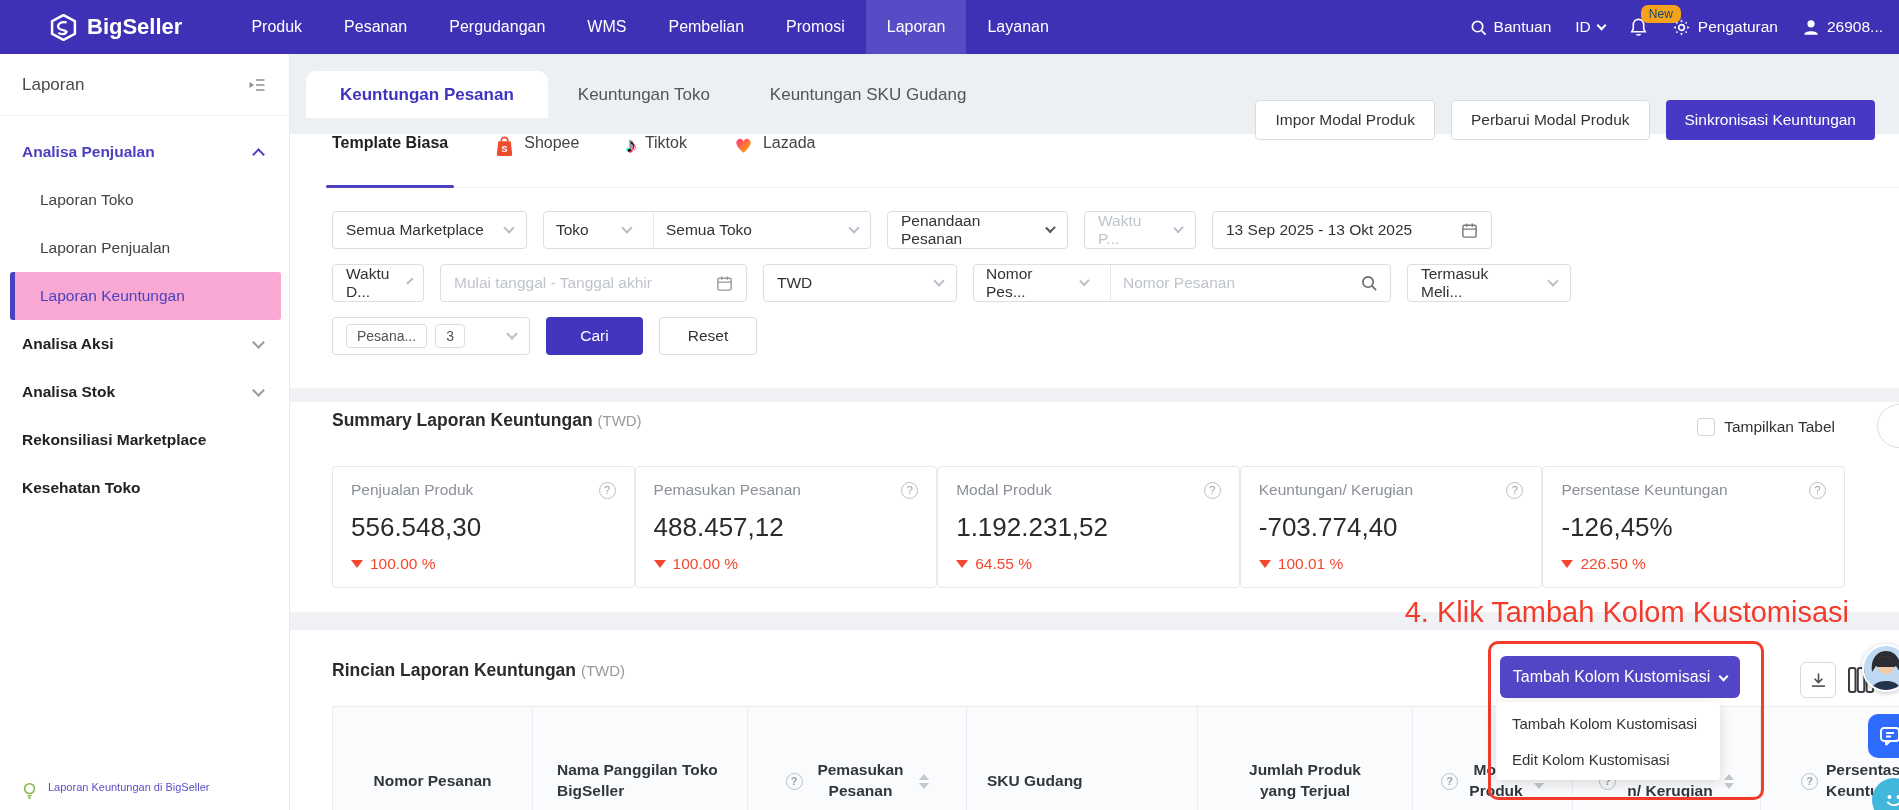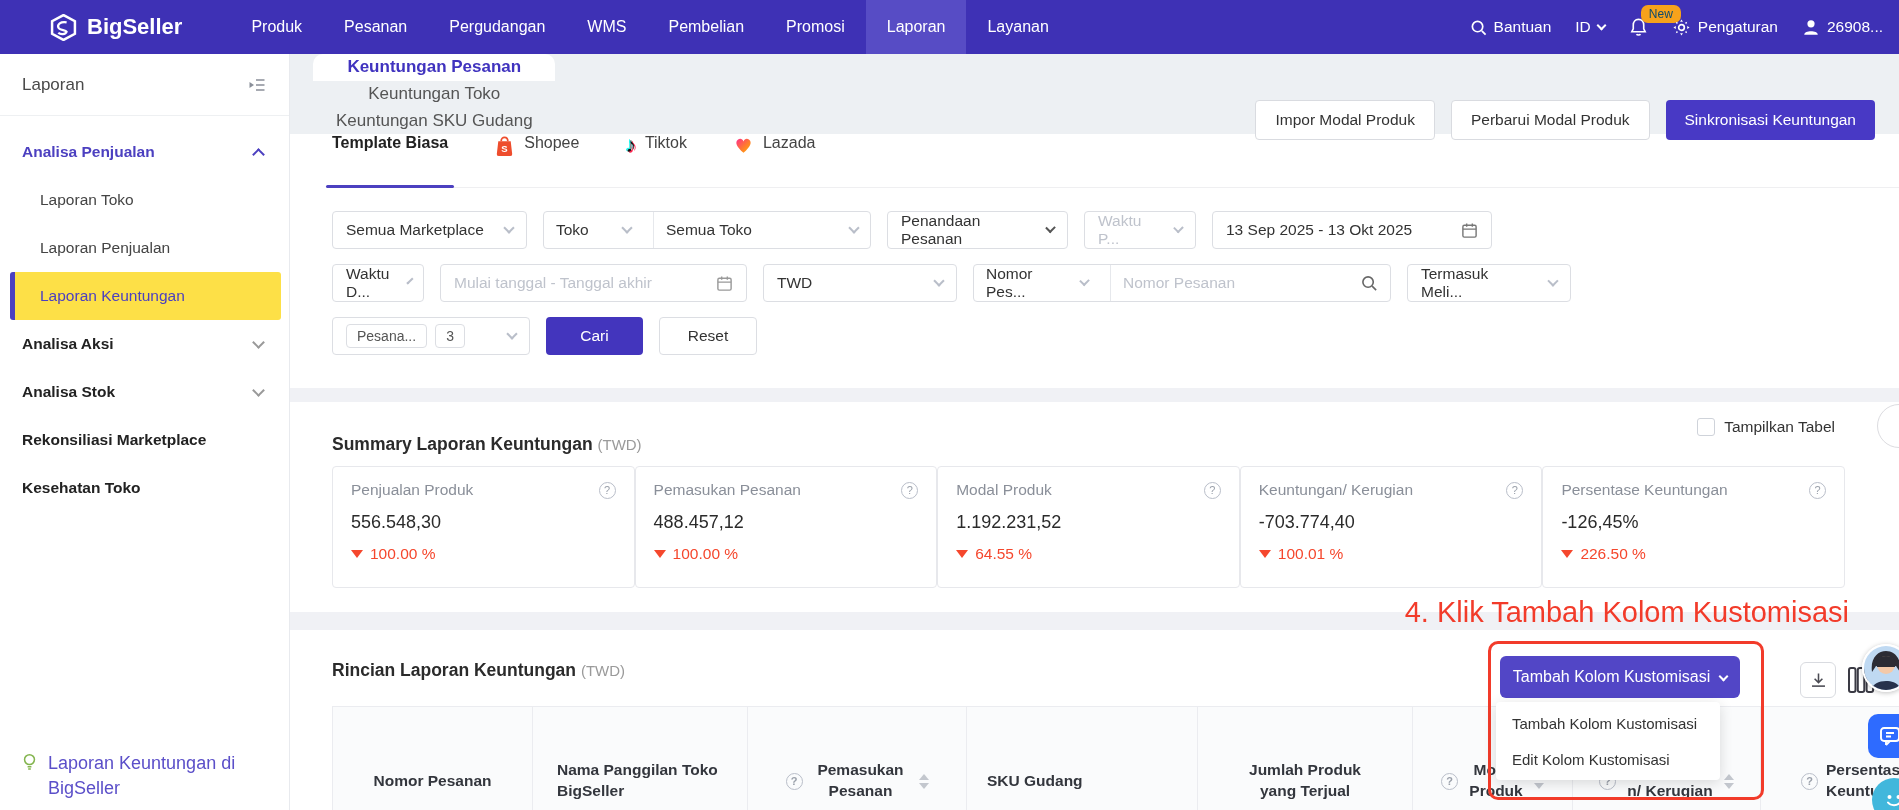--- a/index.html
+++ b/index.html
@@ -20,26 +20,26 @@
   .chev.w { border-color:#fff; width:7px; height:7px; }
   .chev.up { transform:rotate(-135deg); margin-top:4px; border-color:#4C40C0; }
   .badge-new { position:absolute; top:-12px; left:12px; background:#F7A21B; color:#0c4a6e; font-size:12px; padding:2px 8px; border-radius:7px; }
   
   .sidebar { position:absolute; top:54px; left:0; width:290px; bottom:0; background:#fff; border-right:1px solid #e8eaee; z-index:10; }
   .sb-head { height:62px; display:flex; align-items:center; justify-content:space-between; padding:0 22px; font-size:17px; color:#4a4a4a; border-bottom:1px solid #eef0f2; }
   .sb-list { padding-top:12px; }
   .sb-sec { height:48px; display:flex; align-items:center; justify-content:space-between; padding:0 26px 0 22px; font-size:15.5px; font-weight:bold; color:#222; cursor:pointer; }
   .sb-sec .lbl.purple { color:#4C40C0; }
   .sb-sub { height:48px; display:flex; align-items:center; padding-left:40px; font-size:15.5px; color:#444; cursor:pointer; }
-  .sb-sub.active { background:#fde047; color:#4C40C0; border-left:5px solid #4C40C0; margin:0 8px 0 10px; border-radius:3px; padding-left:25px; }
-  .sb-footer { position:absolute; bottom:10px; left:20px; width:225px; display:flex; gap:9px; font-size:18px; color:#5B4FC9; line-height:1.35; cursor:pointer; }
+  .sb-sub.active { background:#f9a8d4; color:#4C40C0; border-left:5px solid #4C40C0; margin:0 8px 0 10px; border-radius:3px; padding-left:25px; }
+  .sb-footer { position:absolute; bottom:10px; left:20px; width:225px; display:flex; gap:9px; font-size:11px; color:#5B4FC9; line-height:1.35; cursor:pointer; }
   
   .content { position:absolute; left:290px; top:54px; right:0; bottom:0; }
   .tabstrip { position:absolute; top:0; left:0; right:0; height:80px; background:#EDF0F3; }
-  .tabs { position:absolute; left:16px; top:0; height:80px; display:flex; align-items:center;flex-direction:column; }
+  .tabs { position:absolute; left:16px; top:17px; height:80px; display:flex; align-items:flex-start; }
   .tab { height:47px; display:flex; align-items:center; padding:0 30px; font-size:17px; color:#555; cursor:pointer; }
   .tab.active { background:#fff; border-radius:10px 10px 0 0; padding:0 34px; color:#4033BF; font-weight:bold; }
   .actions { position:absolute; right:24px; top:46px; display:flex; gap:16px; z-index:5; }
   .btn-o { height:40px; padding:0 19px; border:1px solid #D9DBE0; border-radius:4px; background:#fff; font-size:15.5px; color:#333; display:flex; align-items:center; cursor:pointer; }
   .btn-p { height:40px; padding:0 19px; border:none; border-radius:4px; background:#4839C5; font-size:15.5px; color:#fff; display:flex; align-items:center; cursor:pointer; }
   .panel1 { position:absolute; top:80px; left:0; right:0; height:254px; background:#fff; }
   .tpl { position:absolute; top:0; left:42px; right:0; height:54px; display:flex; align-items:center; gap:46px; border-bottom:1px solid #EFEFF1; }
   .tpl-item { display:flex; align-items:flex-start; gap:9px; font-size:16px; color:#444; height:100%; position:relative; cursor:pointer; }
   .tpl-item.active { font-weight:bold; color:#222; }
   .tpl-item.active::after { content:""; position:absolute; left:-6px; right:-6px; bottom:-1px; height:3px; background:#4C40C0; border-radius:2px; }
@@ -52,29 +52,29 @@
   .chev.g { border-color:#B9BEC9; width:8px; height:8px; }
   .chev.d { border-color:#555; width:8px; height:8px; }
   .sp { flex:1; }
   .fc input { border:none; outline:none; flex:1; font-size:15.5px; font-family:inherit; color:#333; background:transparent; min-width:0; }
   .fc input::placeholder { color:#BFC3CC; }
   .chip { border:1px solid #DCDEE3; border-radius:4px; padding:3px 10px; font-size:14px; color:#555; background:#fff; }
   .btn-cari { width:97px; height:38px; background:#4335BD; color:#fff; border-radius:4px; display:flex; align-items:center; justify-content:center; font-size:15.5px; cursor:pointer; }
   .btn-reset { width:98px; height:38px; background:#fff; border:1px solid #DCDEE3; color:#333; border-radius:4px; display:flex; align-items:center; justify-content:center; font-size:15.5px; cursor:pointer; }
   
   .panel2 { position:absolute; top:348px; left:0; right:0; height:210px; background:#fff; }
-  .sec-title { position:absolute; top:32px; left:42px; font-size:17.5px; font-weight:bold; color:#2b2b2b; }
+  .sec-title { position:absolute; top:8px; left:42px; font-size:17.5px; font-weight:bold; color:#2b2b2b; }
   .sec-title .cur { font-weight:normal; color:#9a9a9a; font-size:15px; }
   .toggle { position:absolute; top:16px; right:64px; display:flex; gap:9px; align-items:center; font-size:15.5px; color:#333; cursor:pointer; }
   .cbx { width:18px; height:18px; border:1px solid #CFD3DA; border-radius:3px; background:#fff; }
   .cards { position:absolute; left:42px; right:54px; top:64px; display:flex; }
   .card { flex:1; height:122px; border:1px solid #E7E8EC; border-radius:4px; padding:14px 18px; background:#fff; }
   .card-t { font-size:15.5px; color:#8a8f99; display:flex; justify-content:space-between; align-items:center; }
   .qi { width:17px; height:17px; border:1px solid #B9BEC9; border-radius:50%; color:#9AA0AA; font-size:11px; display:flex; align-items:center; justify-content:center; flex:none; }
-  .card-v { margin-top:13px; font-size:18px; color:#2b2b2b; }
+  .card-v { margin-top:13px; font-size:26px; color:#2b2b2b; }
   .card-p { margin-top:12px; display:flex; align-items:center; gap:7px; font-size:15.5px; color:#F5472D; }
   .tri { width:0; height:0; border-left:6px solid transparent; border-right:6px solid transparent; border-top:8px solid #F5472D; }
   
   .panel3 { position:absolute; top:576px; left:0; right:0; bottom:0; background:#fff; overflow:hidden; }
   .dl-btn { position:absolute; left:1510px; top:32px; width:36px; height:36px; border:1px solid #D9DBE0; border-radius:6px; background:#fff; display:flex; align-items:center; justify-content:center; cursor:pointer; }
   .col-btn { position:absolute; left:1556px; top:30px; width:30px; height:40px; display:flex; align-items:center; justify-content:center; cursor:pointer; }
   .thead { position:absolute; top:76px; left:42px; width:1900px; height:150px; display:flex; background:#FAFBFC; border:1px solid #EBECF0; }
   .th { border-right:1px solid #EBECF0; display:flex; align-items:center; justify-content:center; gap:8px; font-size:15.5px; font-weight:bold; color:#33363D; text-align:center; padding:0 8px; line-height:1.35; }
   .th.left { justify-content:flex-start; text-align:left; }
   .sort { display:flex; flex-direction:column; gap:3px; flex:none; }

